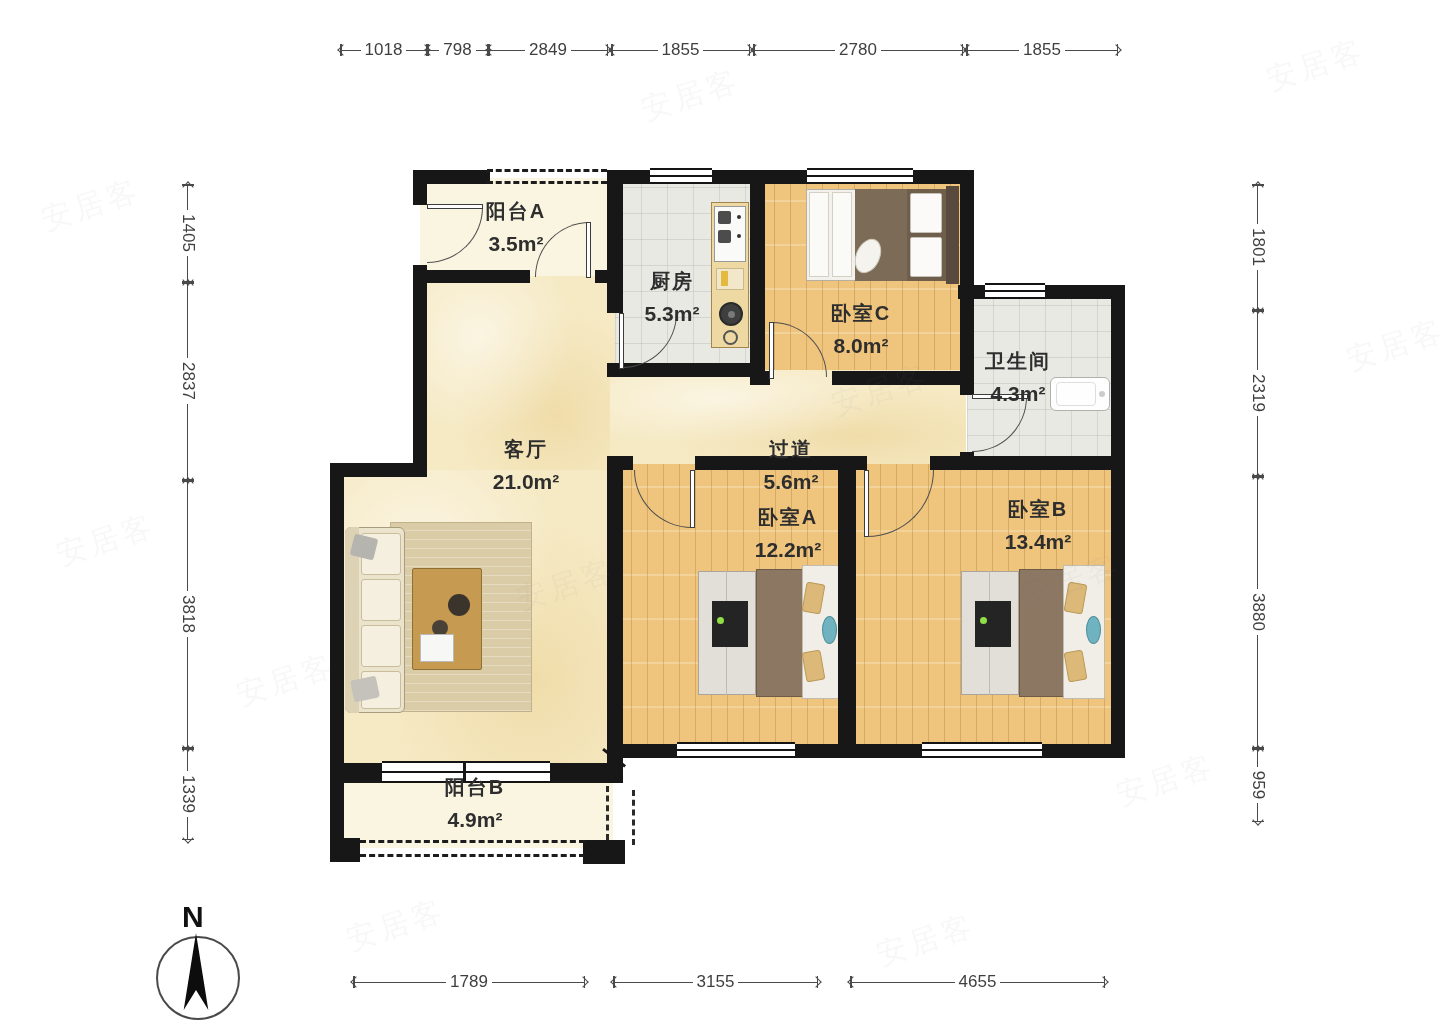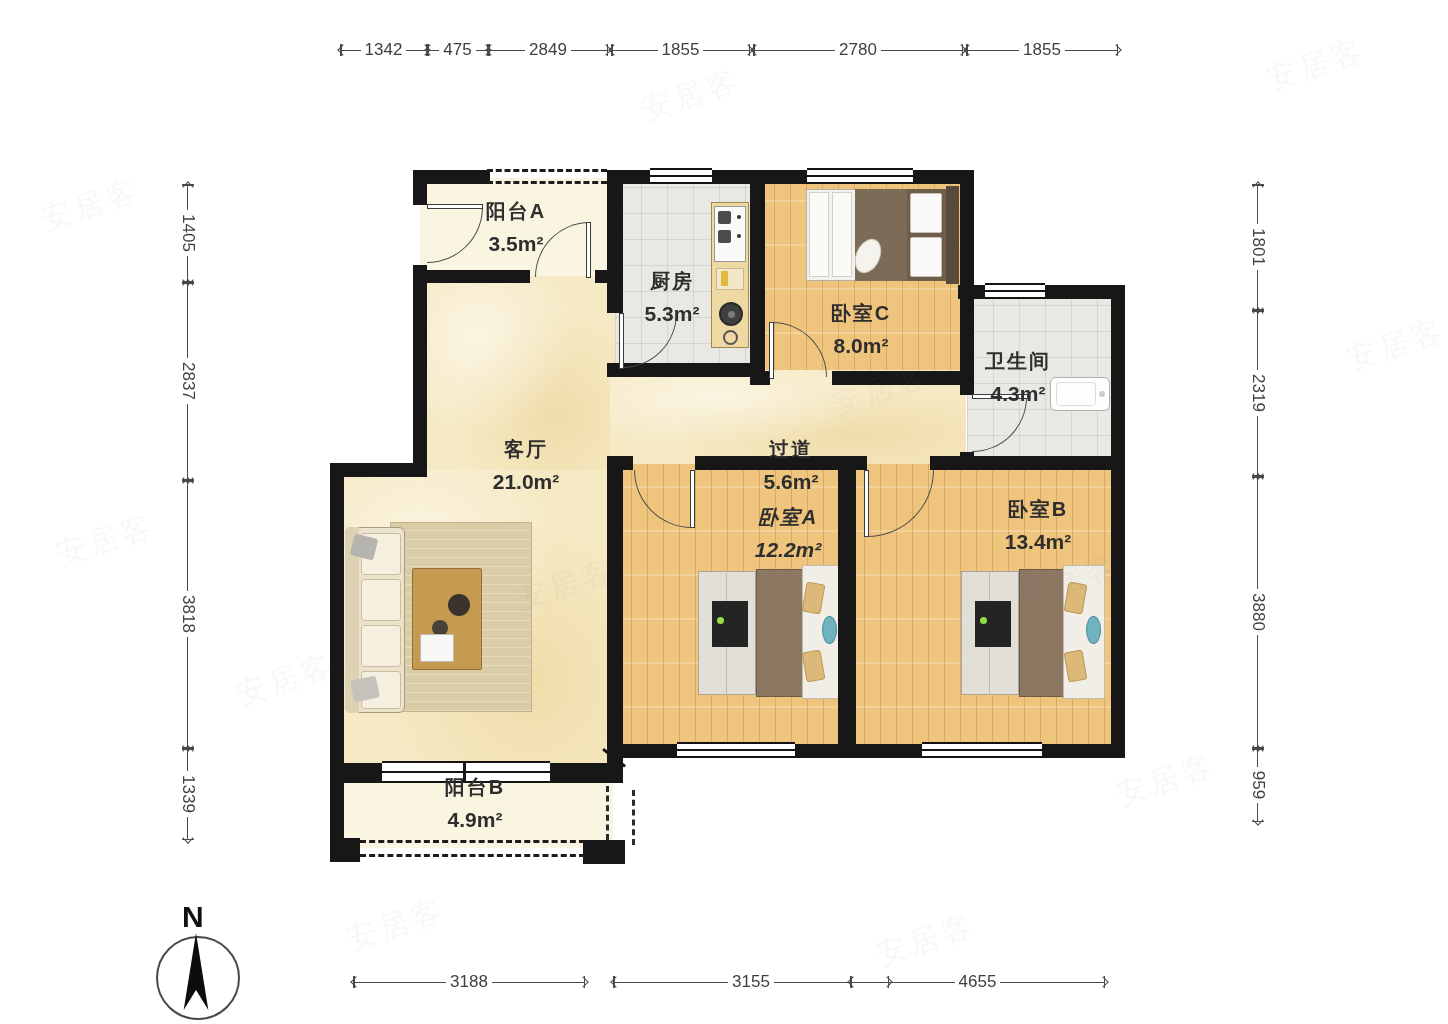--- a/index.html
+++ b/index.html
@@ -218,46 +218,46 @@
       <span class="rarea">4.3m²</span>
     </div>
     <div class="room-label" style="left: 791px; top: 402px; margin-top: 34px;">
       <span class="rname">过道</span>
       <span class="rarea">5.6m²</span>
     </div>
     <div class="room-label" style="left: 526px; top: 436px;">
       <span class="rname">客厅</span>
       <span class="rarea">21.0m²</span>
     </div>
-    <div class="room-label" style="left: 788px; top: 504px; font-style: italic;">
+    <div class="room-label" style="left: 788px; top: 504px;">
       <span class="rname">卧室A</span>
       <span class="rarea">12.2m²</span>
     </div>
     <div class="room-label" style="left: 1038px; top: 496px;">
       <span class="rname">卧室B</span>
       <span class="rarea">13.4m²</span>
     </div>
     <div class="room-label" style="left: 475px; top: 774px;">
       <span class="rname">阳台B</span>
       <span class="rarea">4.9m²</span>
     </div>
     <div class="dim" style="left: 340px; top: 40px; width: 87px;">
       <div class="cap"></div>
       <div class="chl"></div>
       <div class="ln"></div>
-      <div class="lb">1342</div>
+      <div class="lb">1018</div>
       <div class="ln"></div>
       <div class="chr"></div>
       <div class="cap"></div>
     </div>
     <div class="dim" style="left: 427px; top: 40px; width: 61px;">
       <div class="cap"></div>
       <div class="chl"></div>
       <div class="ln"></div>
-      <div class="lb">475</div>
+      <div class="lb">798</div>
       <div class="ln"></div>
       <div class="chr"></div>
       <div class="cap"></div>
     </div>
     <div class="dim" style="left: 488px; top: 40px; width: 120px;">
       <div class="cap"></div>
       <div class="chl"></div>
       <div class="ln"></div>
       <div class="lb">2849</div>
       <div class="ln"></div>
@@ -288,26 +288,26 @@
       <div class="ln"></div>
       <div class="lb">1855</div>
       <div class="ln"></div>
       <div class="chr"></div>
       <div class="cap"></div>
     </div>
     <div class="dim" style="left: 353px; top: 972px; width: 232px;">
       <div class="cap"></div>
       <div class="chl"></div>
       <div class="ln"></div>
-      <div class="lb">3188</div>
-      <div class="ln"></div>
-      <div class="chr"></div>
-      <div class="cap"></div>
-    </div>
-    <div class="dim" style="left: 613px; top: 972px; width: 276px;">
+      <div class="lb">1789</div>
+      <div class="ln"></div>
+      <div class="chr"></div>
+      <div class="cap"></div>
+    </div>
+    <div class="dim" style="left: 613px; top: 972px; width: 205px;">
       <div class="cap"></div>
       <div class="chl"></div>
       <div class="ln"></div>
       <div class="lb">3155</div>
       <div class="ln"></div>
       <div class="chr"></div>
       <div class="cap"></div>
     </div>
     <div class="dim" style="left: 850px; top: 972px; width: 255px;">
       <div class="cap"></div>

